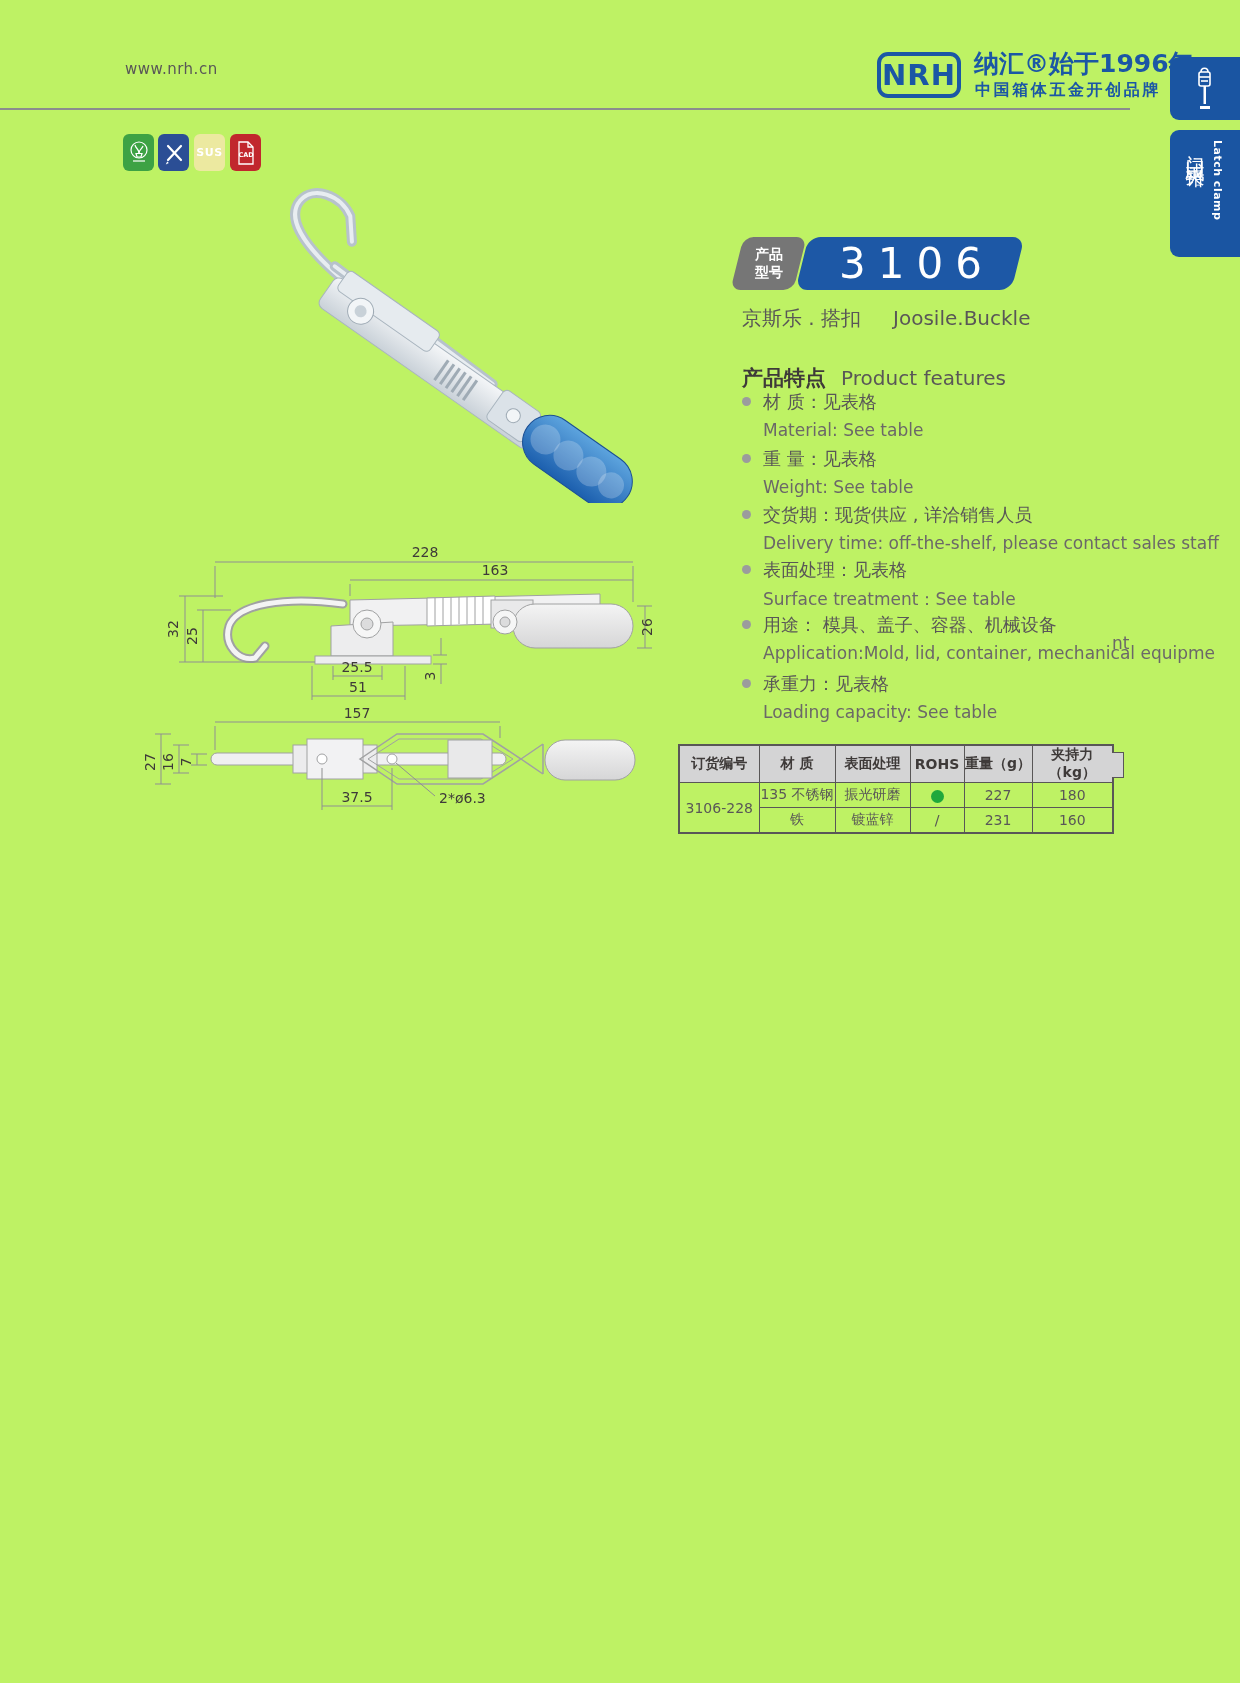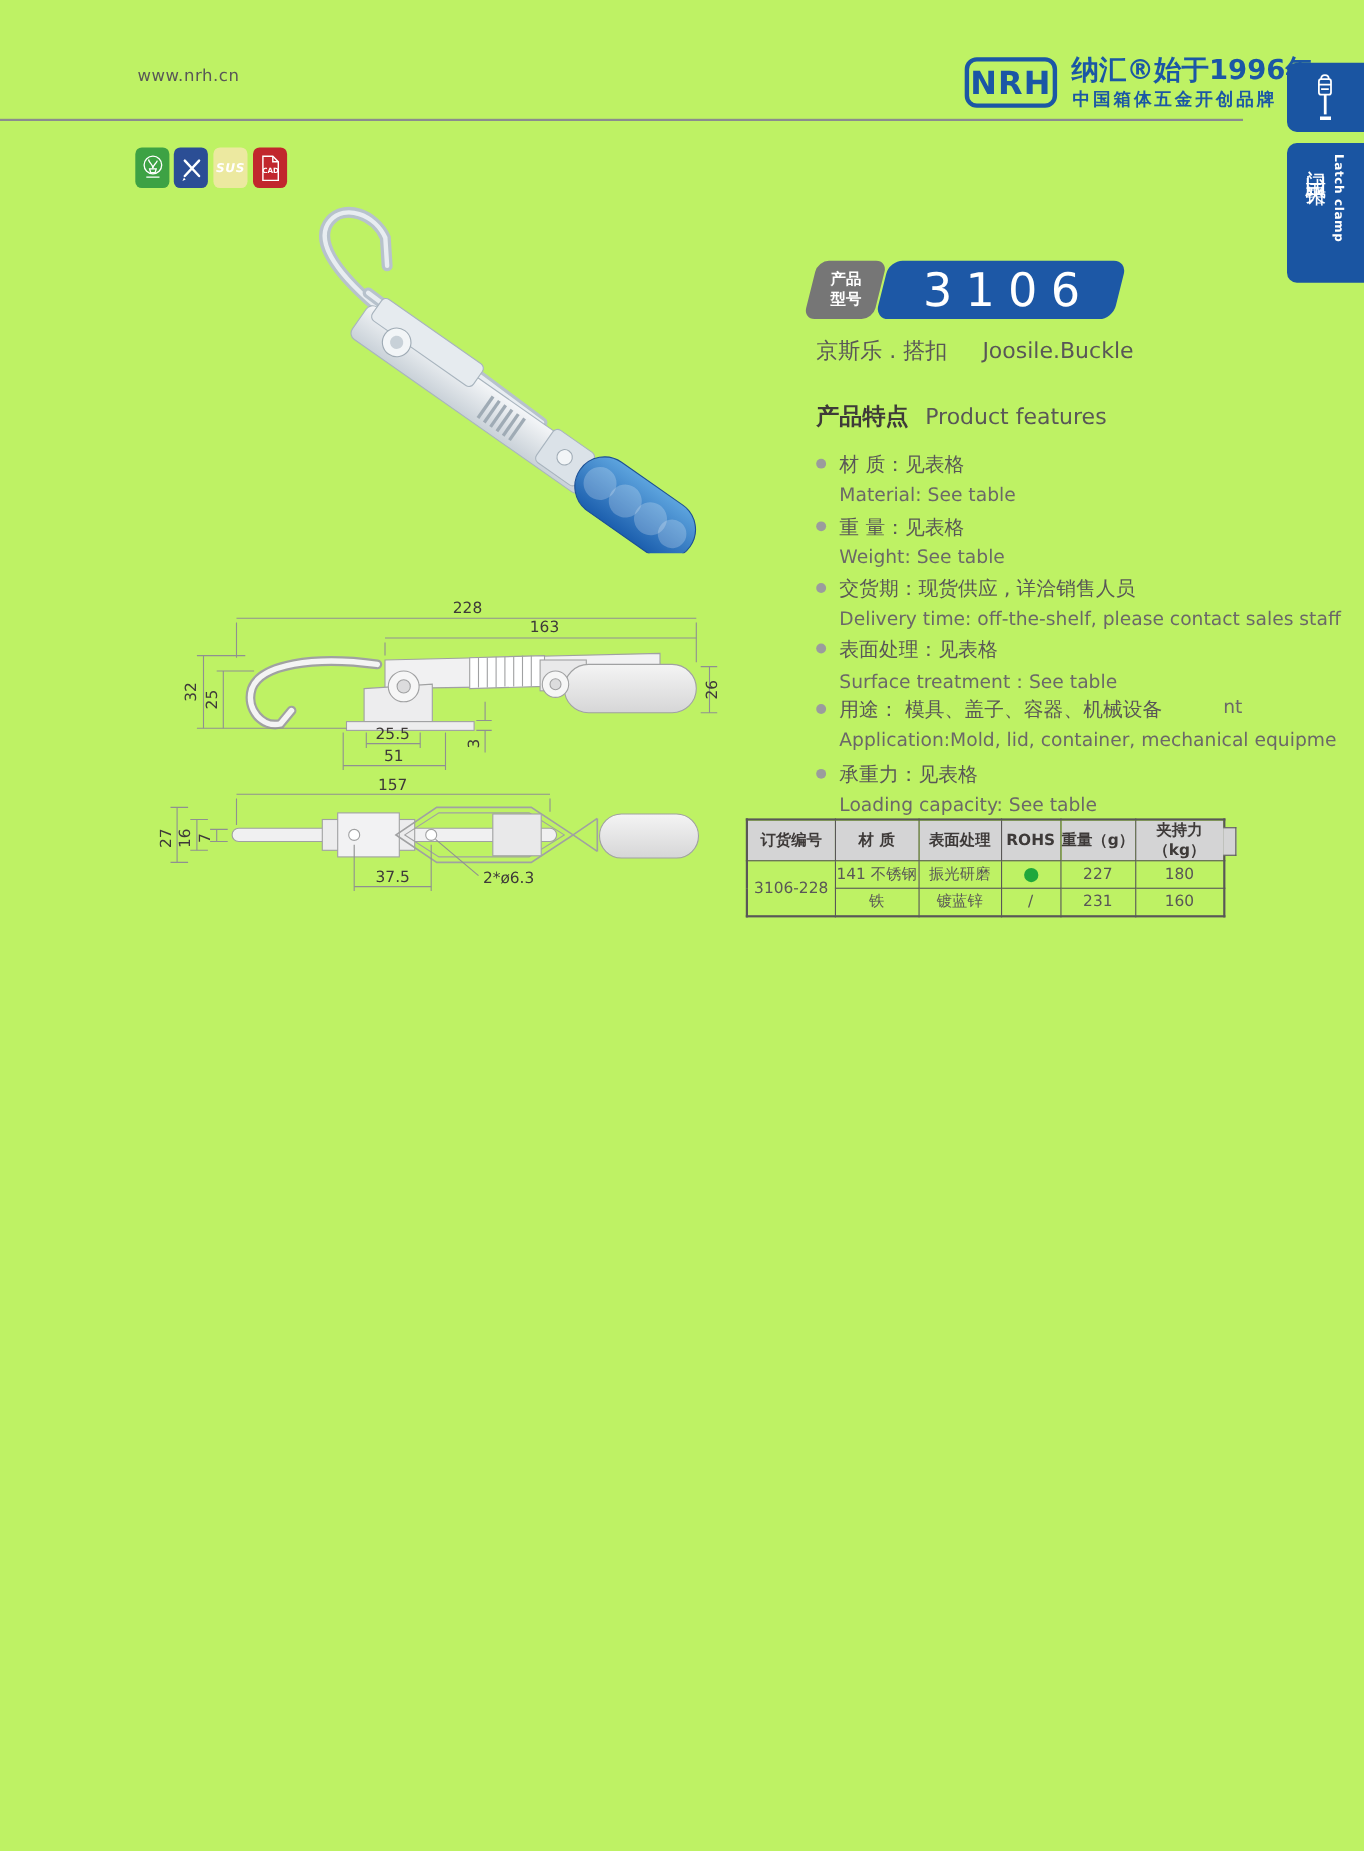--- a/index.html
+++ b/index.html
@@ -25,38 +25,38 @@
   .cat-en{position:absolute;left:41px;top:10px;writing-mode:vertical-rl;color:#fff;font-size:11px;
           font-weight:bold;letter-spacing:.5px;}
 
   
   .badge{top:134px;width:31px;height:37px;border-radius:6px;display:flex;align-items:center;
          justify-content:center;box-sizing:border-box;}
   .badge-green{left:123px;background:#3da244;}
   .badge-blue{left:158px;background:#2b4e95;}
   .badge-yellow{left:194px;background:#ece9a0;}
   .badge-red{left:230px;background:#c1272d;}
-  .badge-label{color:#fff;font-size:11px;font-weight:bold;letter-spacing:.5px;font-style:italic;}
+  .badge-label{color:#fff;font-size:11px;font-weight:bold;letter-spacing:.5px;}
 
   
   .model-tab{left:737px;top:237px;width:63px;height:53px;background:#767676;transform:skewX(-14deg);
              border-radius:10px;display:flex;align-items:center;justify-content:center;}
   .model-tab-inner{transform:skewX(14deg);color:#fff;font-size:14px;line-height:1.3;text-align:center;font-weight:600;}
   .model-no{left:802px;top:237px;width:216px;height:53px;background:#1d58a6;transform:skewX(-14deg);
             border-radius:12px;display:flex;align-items:center;justify-content:center;}
   .model-no-inner{transform:skewX(14deg);color:#fff;font-size:42px;letter-spacing:12px;padding-left:12px;font-weight:500;}
   .prod-name{left:742px;top:305px;font-size:20px;color:#595757;}
   .prod-name .en{margin-left:32px;}
 
   
   .feat-title{left:742px;top:364px;}
   .feat-title .cn{font-size:21px;font-weight:bold;color:#3e3a39;}
   .feat-title .en{font-size:20px;color:#595757;margin-left:10px;}
   .feat{left:742px;width:420px;}
-  .f-cn{font-size:18px;color:#595757;margin-top:20px;}
+  .f-cn{font-size:18px;color:#595757;}
   .f-en{font-size:17px;color:#6b6868;margin:6px 0 0 21px;white-space:nowrap;}
   .bullet{display:inline-block;width:9px;height:9px;border-radius:50%;background:#9b9c9d;
           margin-right:12px;position:relative;top:-2px;}
   .overflow-nt{left:1112px;top:633px;font-size:17px;color:#6b6868;}
 
   
   .spec{left:678px;top:744px;border-collapse:collapse;table-layout:fixed;font-size:14px;}
   .spec th,.spec td{border:1px solid #595757;text-align:center;padding:0;height:24px;overflow:hidden;}
   .spec{border:2px solid #595757;}
   .spec th{background:#d4d4d5;color:#3e3a39;font-weight:600;}
@@ -225,21 +225,21 @@
         <tr>
       <th>订货编号</th>
       <th>材  质</th>
       <th>表面处理</th>
       <th>ROHS</th>
       <th>重量（g）</th>
       <th>夹持力（kg）</th>
     </tr>
     <tr>
       <td rowspan="2">3106-228</td>
-      <td>141 不锈钢</td>
+      <td>135 不锈钢</td>
       <td>振光研磨</td>
       <td><span class="dot"></span></td>
       <td>227</td>
       <td>180</td>
     </tr>
     <tr>
       <td>铁</td>
       <td>镀蓝锌</td>
       <td>/</td>
       <td>231</td>

